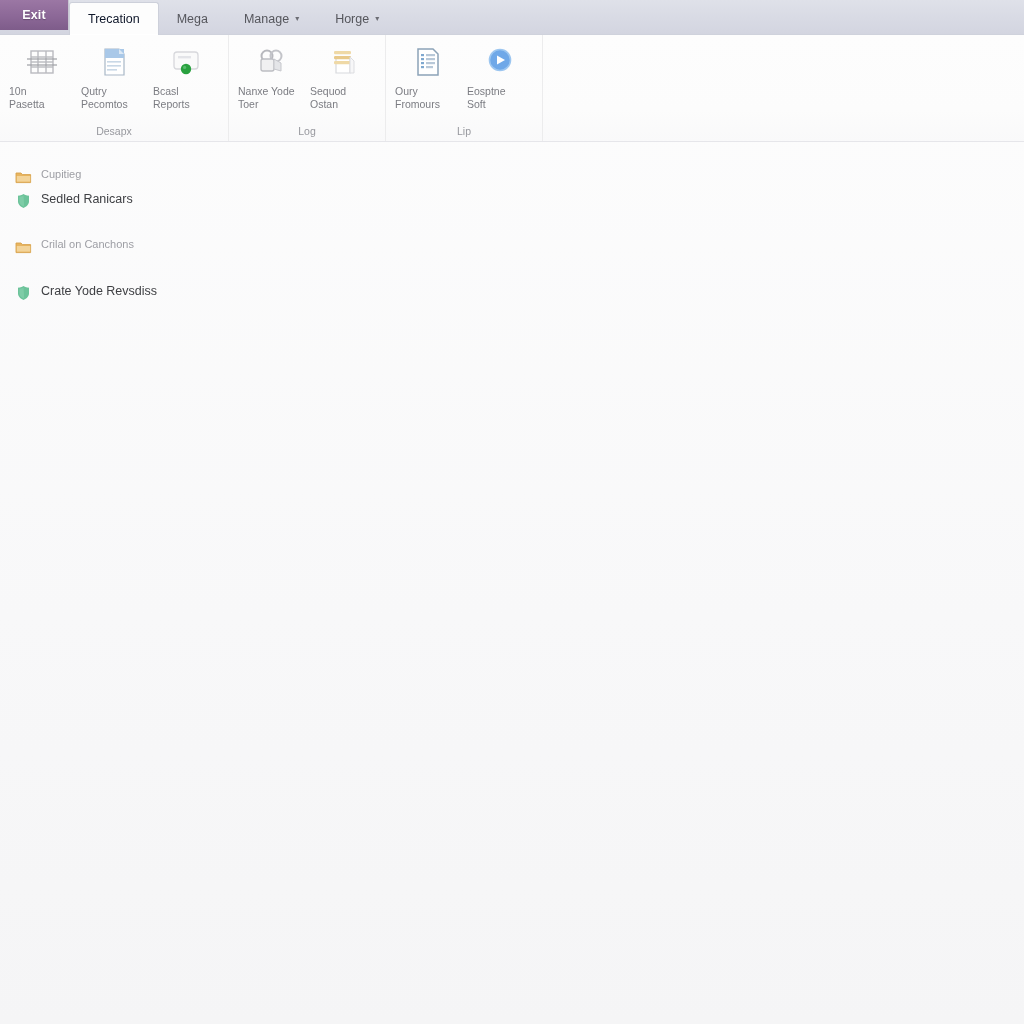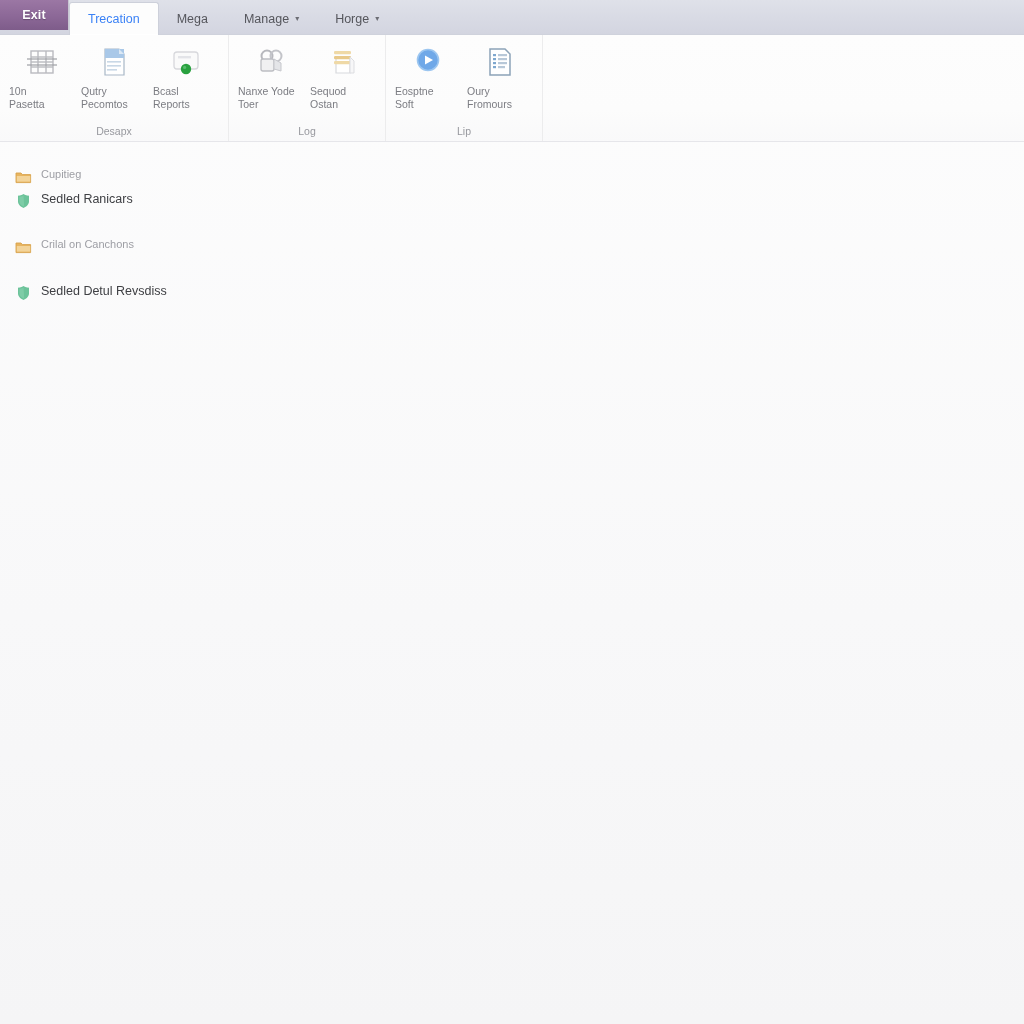--- a/index.html
+++ b/index.html
@@ -53,21 +53,21 @@
     padding: 0 18px;
     display: flex;
     align-items: center;
     justify-content: center;
     font-size: 12.5px;
     color: #55565c;
     position: relative;
   }
   .tab.active {
     background: #fdfdfd;
-    color: #3b82f6;
+    color: #0f172a;
     height: 32px;
     border-left: 1px solid #cdd0da;
     border-right: 1px solid #cdd0da;
     border-top: 1px solid #cdd0da;
     border-top-left-radius: 3px;
     border-top-right-radius: 3px;
     margin-bottom: -1px;
     z-index: 3;
     box-shadow: 0 -1px 0 #ffffff inset;
   }
@@ -297,34 +297,20 @@
             <span>Ostan</span>
           </span>
         </div>
 
       </div>
       <div class="rgroup-title">Log</div>
     </div>
 
     <div class="rgroup">
       <div class="rgroup-items">
-
-        <div class="ritem">
-          <span class="glyph">
-            <svg width="34" height="34" viewBox="0 0 34 34">
-              <circle cx="17" cy="15" r="10.5" fill="#6fa8e8"></circle>
-              <circle cx="17" cy="15" r="10.5" fill="none" stroke="#9cc6f0" stroke-width="1.6"></circle>
-              <path d="M14 10.5 l8 4.5 l-8 4.5 z" fill="#ffffff"></path>
-            </svg>
-          </span>
-          <span class="rlabel">
-            <span>Eosptne</span><br>
-            <span>Soft</span>
-          </span>
-        </div>
 
         <div class="ritem">
           <span class="glyph">
             <svg width="34" height="34" viewBox="0 0 34 34">
               <path d="M7 4 h15 l5 5 v21 h-20 z" fill="#ffffff" stroke="#8ca3b8" stroke-width="1.5"></path>
               <g fill="#7fa8cf">
                 <rect x="10" y="9" width="3" height="2.2"></rect>
                 <rect x="10" y="13" width="3" height="2.2"></rect>
                 <rect x="10" y="17" width="3" height="2.2"></rect>
                 <rect x="10" y="21" width="3" height="2.2"></rect>
@@ -336,20 +322,34 @@
                 <rect x="15" y="21" width="7" height="2.2"></rect>
               </g>
             </svg>
           </span>
           <span class="rlabel">
             <span>Oury</span><br>
             <span>Fromours</span>
           </span>
         </div>
 
+        <div class="ritem">
+          <span class="glyph">
+            <svg width="34" height="34" viewBox="0 0 34 34">
+              <circle cx="17" cy="15" r="10.5" fill="#6fa8e8"></circle>
+              <circle cx="17" cy="15" r="10.5" fill="none" stroke="#9cc6f0" stroke-width="1.6"></circle>
+              <path d="M14 10.5 l8 4.5 l-8 4.5 z" fill="#ffffff"></path>
+            </svg>
+          </span>
+          <span class="rlabel">
+            <span>Eosptne</span><br>
+            <span>Soft</span>
+          </span>
+        </div>
+
       </div>
       <div class="rgroup-title">Lip</div>
     </div>
 
   </div>
 
   <div class="content">
 
     <div class="clist-group">
 
@@ -392,20 +392,20 @@
 
     <div class="clist-group">
 
       <div class="crow">
         <span class="cicon">
           <svg width="15" height="16" viewBox="0 0 15 16">
             <path d="M7.5 1 C5 3 2 2.6 2 2.6 v6 c0 3.4 3.4 5.6 5.5 6.4 c2.1 -0.8 5.5 -3 5.5 -6.4 v-6 c0 0 -3 0.4 -5.5 -1.6 z" fill="#6cc39a"></path>
             <path d="M7.5 2.5 C5.6 4 3.4 3.8 3.4 3.8 v4.8 c0 2.5 2.6 4.3 4.1 4.9 c0.3 -0.1 0.5 -0.2 0.7 -0.3 z" fill="#86d0ac" opacity="0.7"></path>
           </svg>
         </span>
-        <span class="ctext">Sedled Detul Revsdiss</span>
+        <span class="ctext">Crate Yode Revsdiss</span>
       </div>
 
     </div>
 
   </div>
 
 </div>
 
 </body></html>

